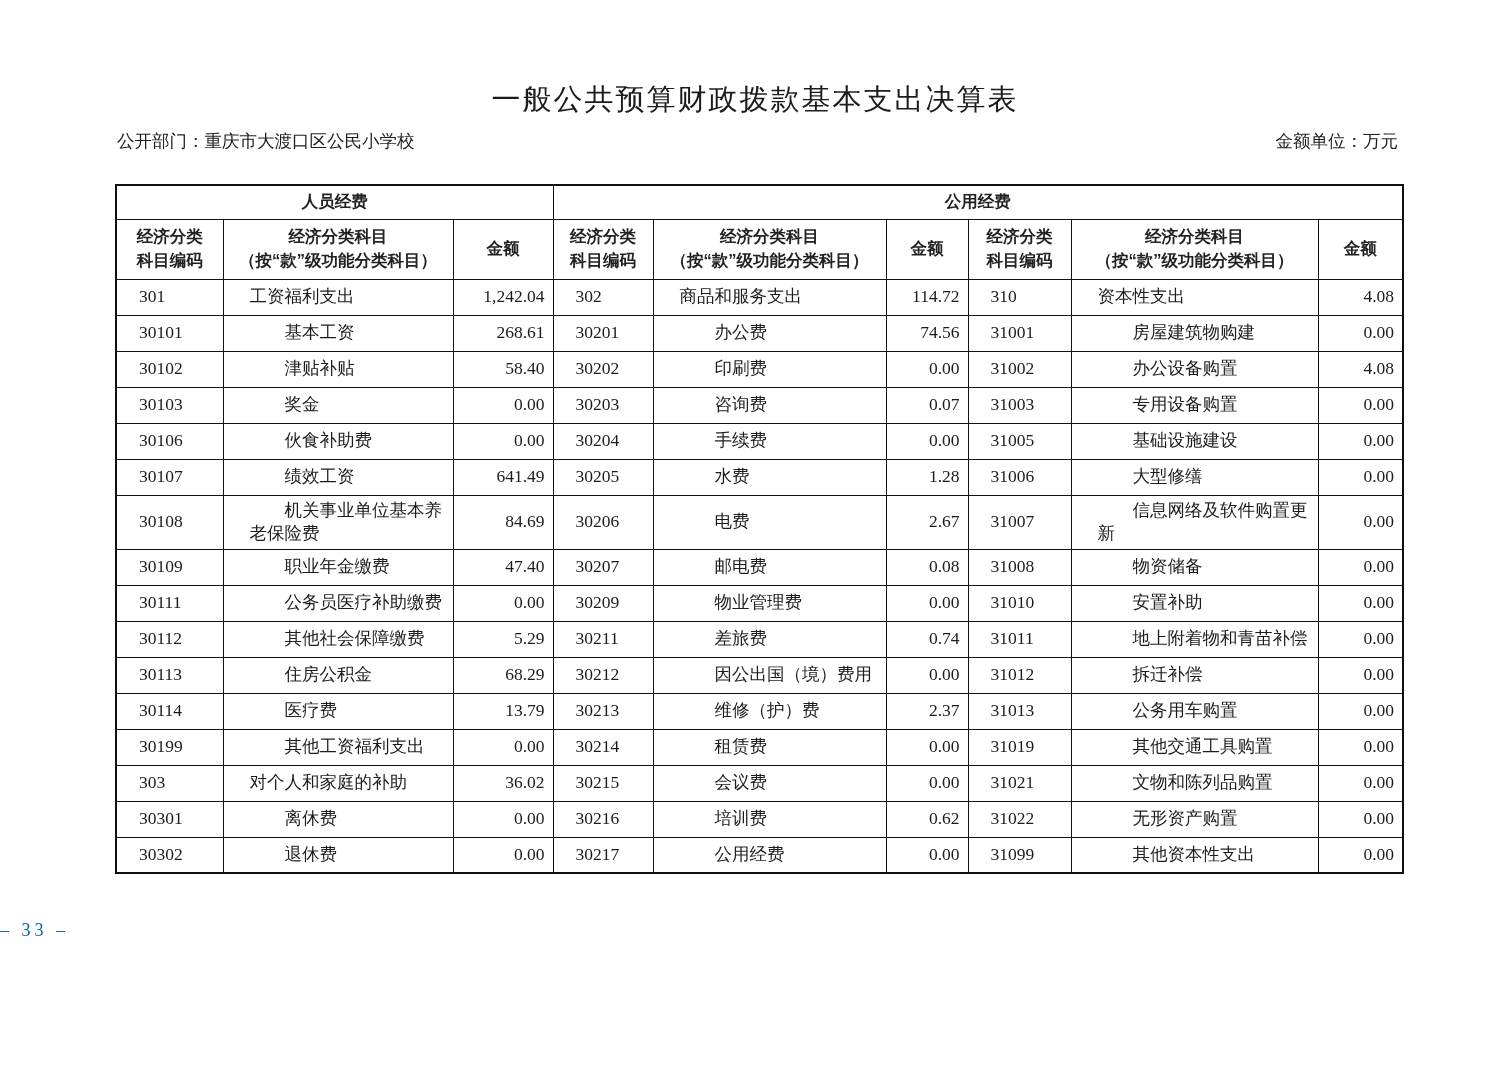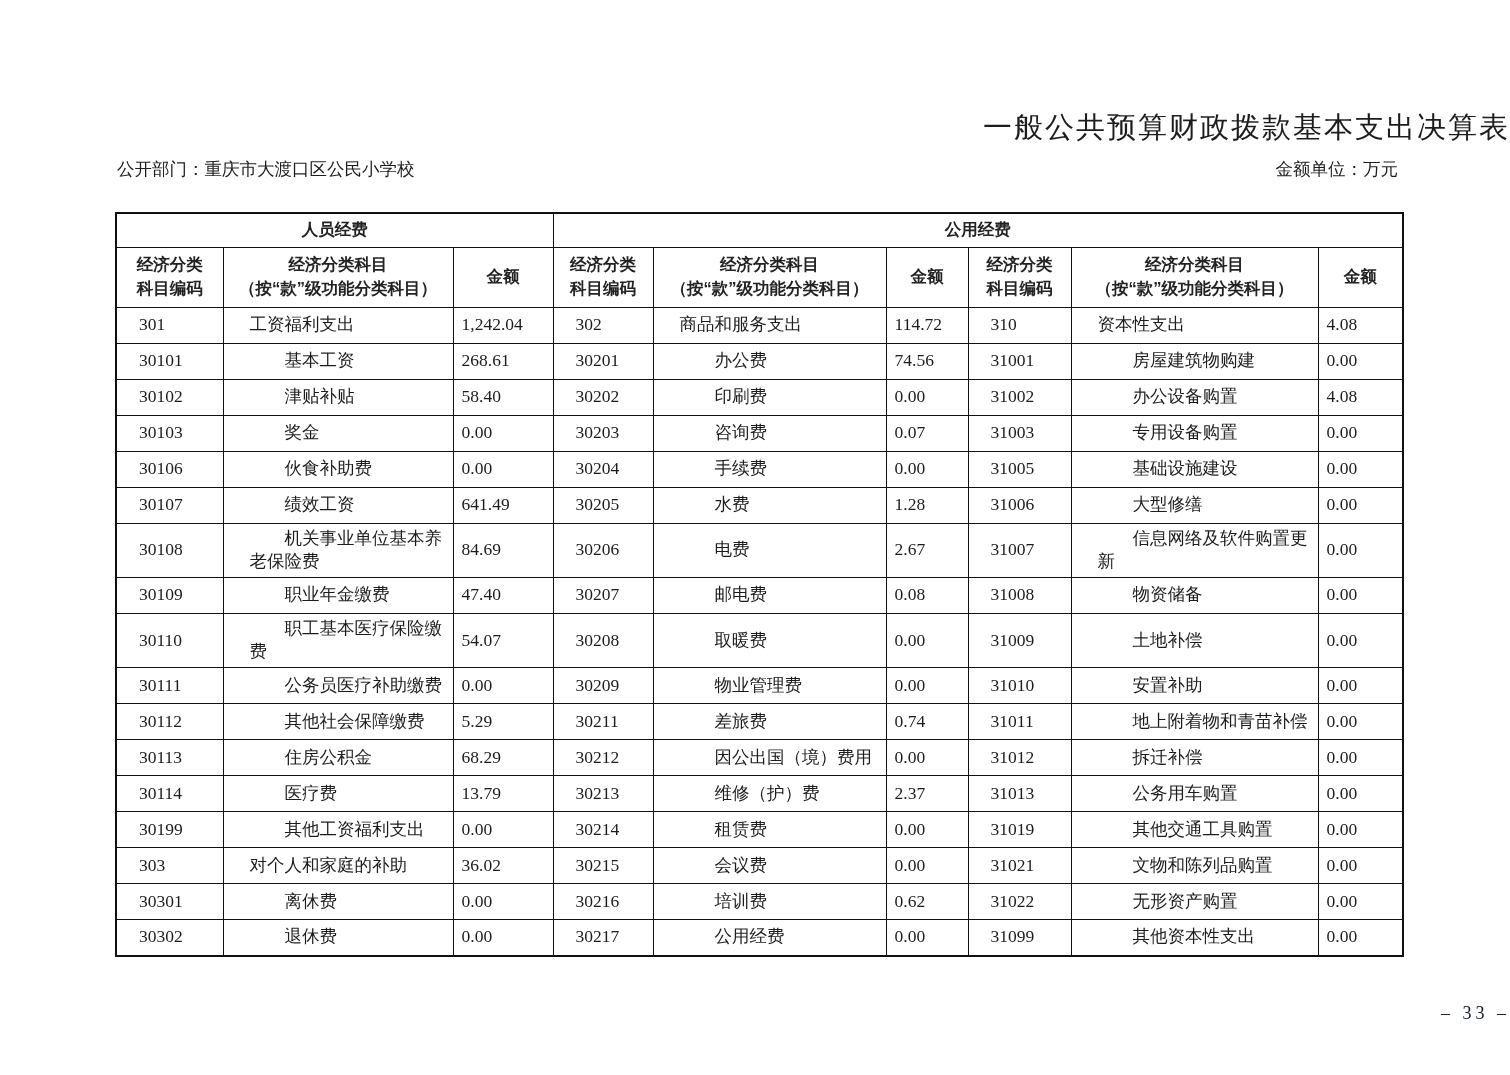--- a/index.html
+++ b/index.html
@@ -14,22 +14,22 @@
     font-family: "Liberation Serif", "DejaVu Serif", serif;
     color: #1c1c1c;
     position: relative;
   }
   .page {
     width: 1510px;
     height: 1075px;
     position: relative;
   }
   .doc-title {
-    padding-top: 108px;
-    text-align: right;
+    padding-top: 80px;
+    text-align: center;
     font-size: 29px;
     letter-spacing: 2px;
     color: #1c1c1c;
   }
   .meta-row {
     display: flex;
     justify-content: space-between;
     margin: 9px 112px 8px 117px;
     font-size: 17.5px;
   }
@@ -71,28 +71,29 @@
   }
   td.name {
     text-align: left;
     padding-left: 26px;
     padding-right: 8px;
   }
   td.name.sub {
     text-indent: 2em;
   }
   td.amt {
+    text-align: right;
     padding-right: 8px;
   }
   .page-footer {
     margin-top: 46px;
-    text-align: right;
+    text-align: left;
     font-size: 18px;
     letter-spacing: 4px;
-    color: #0f172a;
+    color: #0369a1;
   }
 </style>
 </head>
 <body>
 
 <div class="page">
 
   <div class="doc-title">一般公共预算财政拨款基本支出决算表</div>
 
   <div class="meta-row">
@@ -231,31 +232,20 @@
             <td class="name sub">职业年金缴费</td>
             <td class="amt">47.40</td>
             <td class="code">30207</td>
             <td class="name sub">邮电费</td>
             <td class="amt">0.08</td>
             <td class="code">31008</td>
             <td class="name sub">物资储备</td>
             <td class="amt">0.00</td>
           </tr>
           <tr>
-            <td class="code">30110</td>
-            <td class="name sub">职工基本医疗保险缴费</td>
-            <td class="amt">54.07</td>
-            <td class="code">30208</td>
-            <td class="name sub">取暖费</td>
-            <td class="amt">0.00</td>
-            <td class="code">31009</td>
-            <td class="name sub">土地补偿</td>
-            <td class="amt">0.00</td>
-          </tr>
-          <tr>
             <td class="code">30111</td>
             <td class="name sub">公务员医疗补助缴费</td>
             <td class="amt">0.00</td>
             <td class="code">30209</td>
             <td class="name sub">物业管理费</td>
             <td class="amt">0.00</td>
             <td class="code">31010</td>
             <td class="name sub">安置补助</td>
             <td class="amt">0.00</td>
           </tr>

